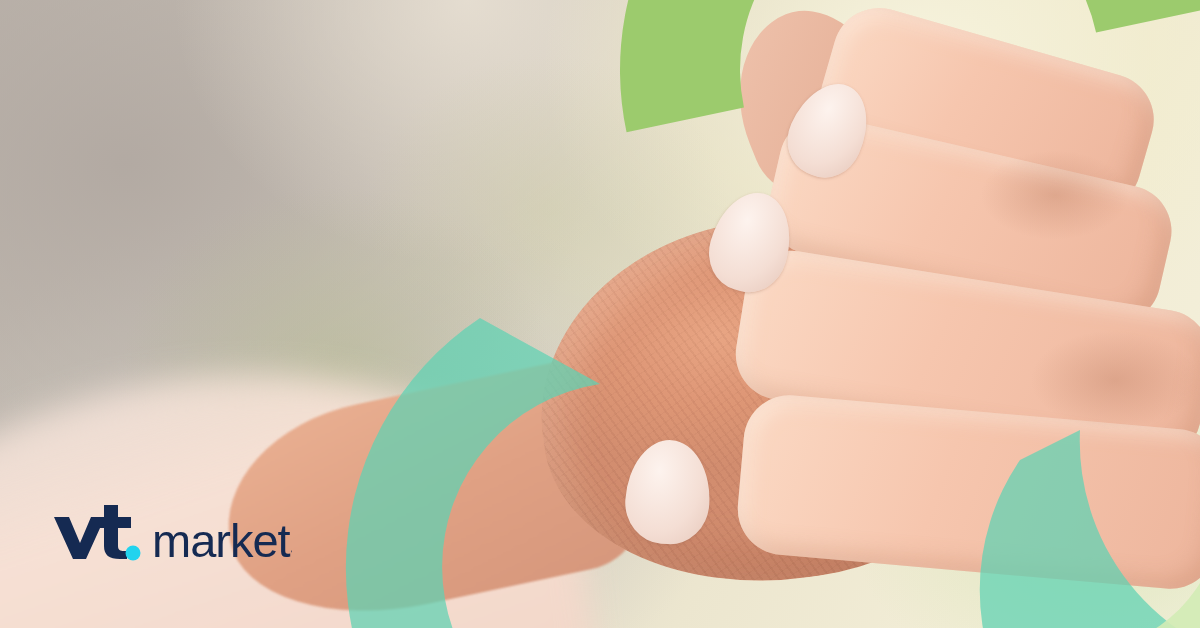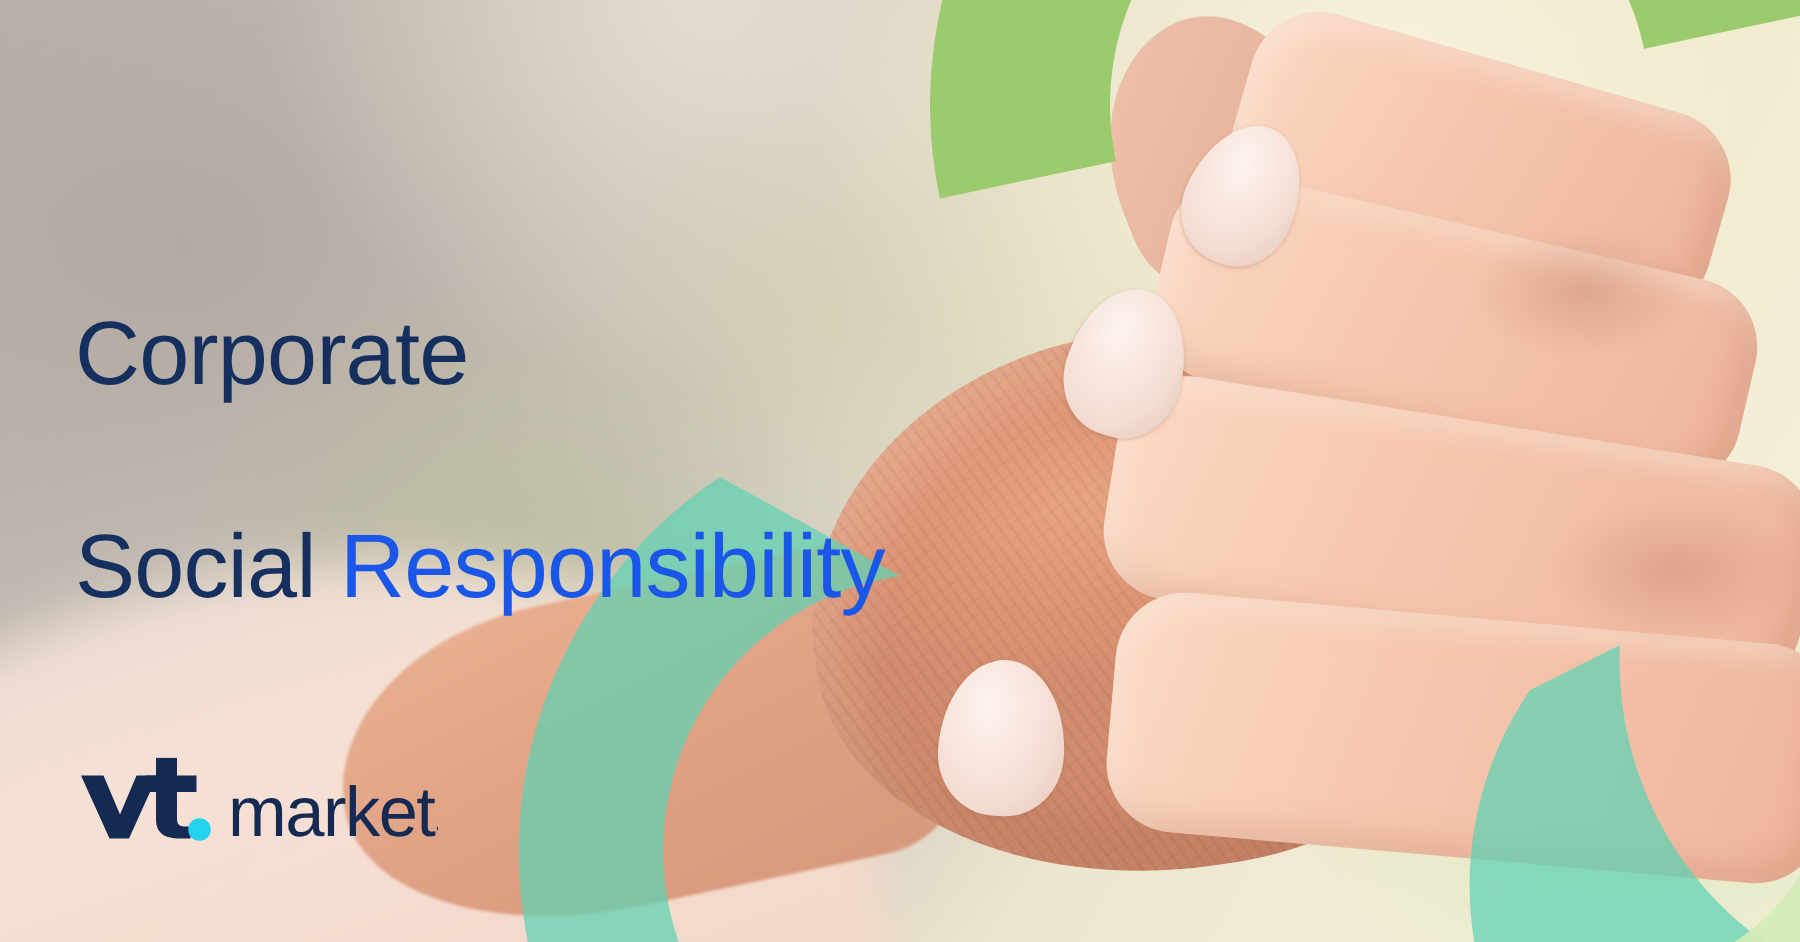--- a/index.html
+++ b/index.html
@@ -196,24 +196,20 @@
   </div>
 
   <div class="arc" style="left:1090px;top:520px;width:130px;height:130px;opacity:.9;">
     <svg width="130" height="130" viewBox="0 0 130 130" aria-hidden="true">
       <path d="M 130 0 L 130 130 L 0 130 A 140 140 0 0 0 130 0 Z" fill="#d3ecb6"></path>
     </svg>
   </div>
 
   <div class="photo-softness"></div>
 
-  <div class="headline">
-    <div><span>Corporate</span></div>
-    <div><span>Social </span><span class="accent">Responsibility</span></div>
-  </div>
 
   <div class="logo">
     <svg width="240" height="58" viewBox="0 0 240 58" aria-hidden="true">
 
       <path d="M 2 12 L 17 12 L 28 38 L 39 12 L 53 12 L 34 54 L 21 54 Z" fill="#152a52"></path>
 
       <path d="M 52 12 L 52 0 L 66 0 L 66 12 L 79 12 L 79 23 L 66 23 L 66 41 C 66 45 68 46 72 46 L 75 46 L 75 54 L 68 54 C 57 54 52 50 52 41 L 52 23 L 45 23 L 45 12 Z" fill="#152a52"></path>
 
       <circle cx="81" cy="48" r="7.5" fill="#22d3ee"></circle>
 

